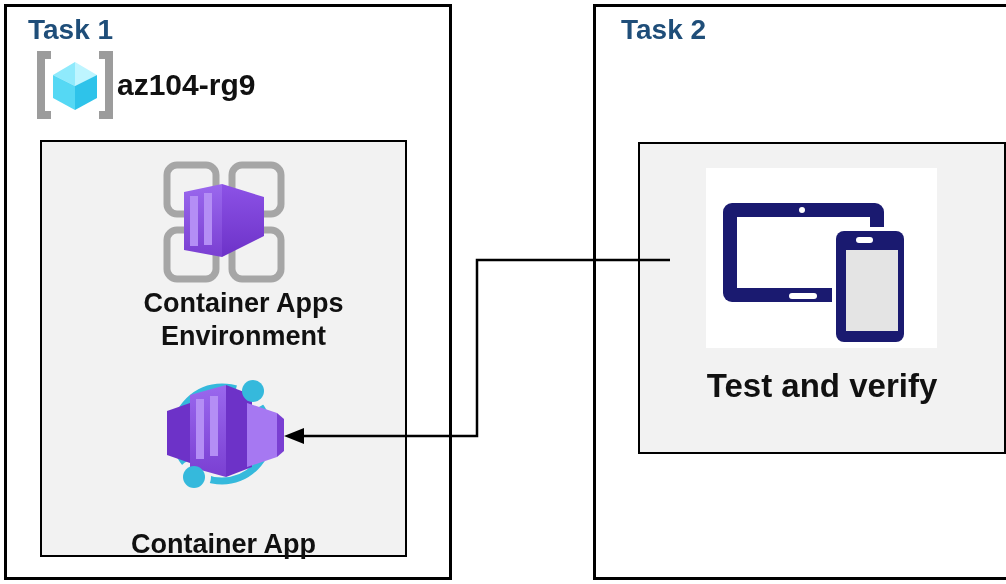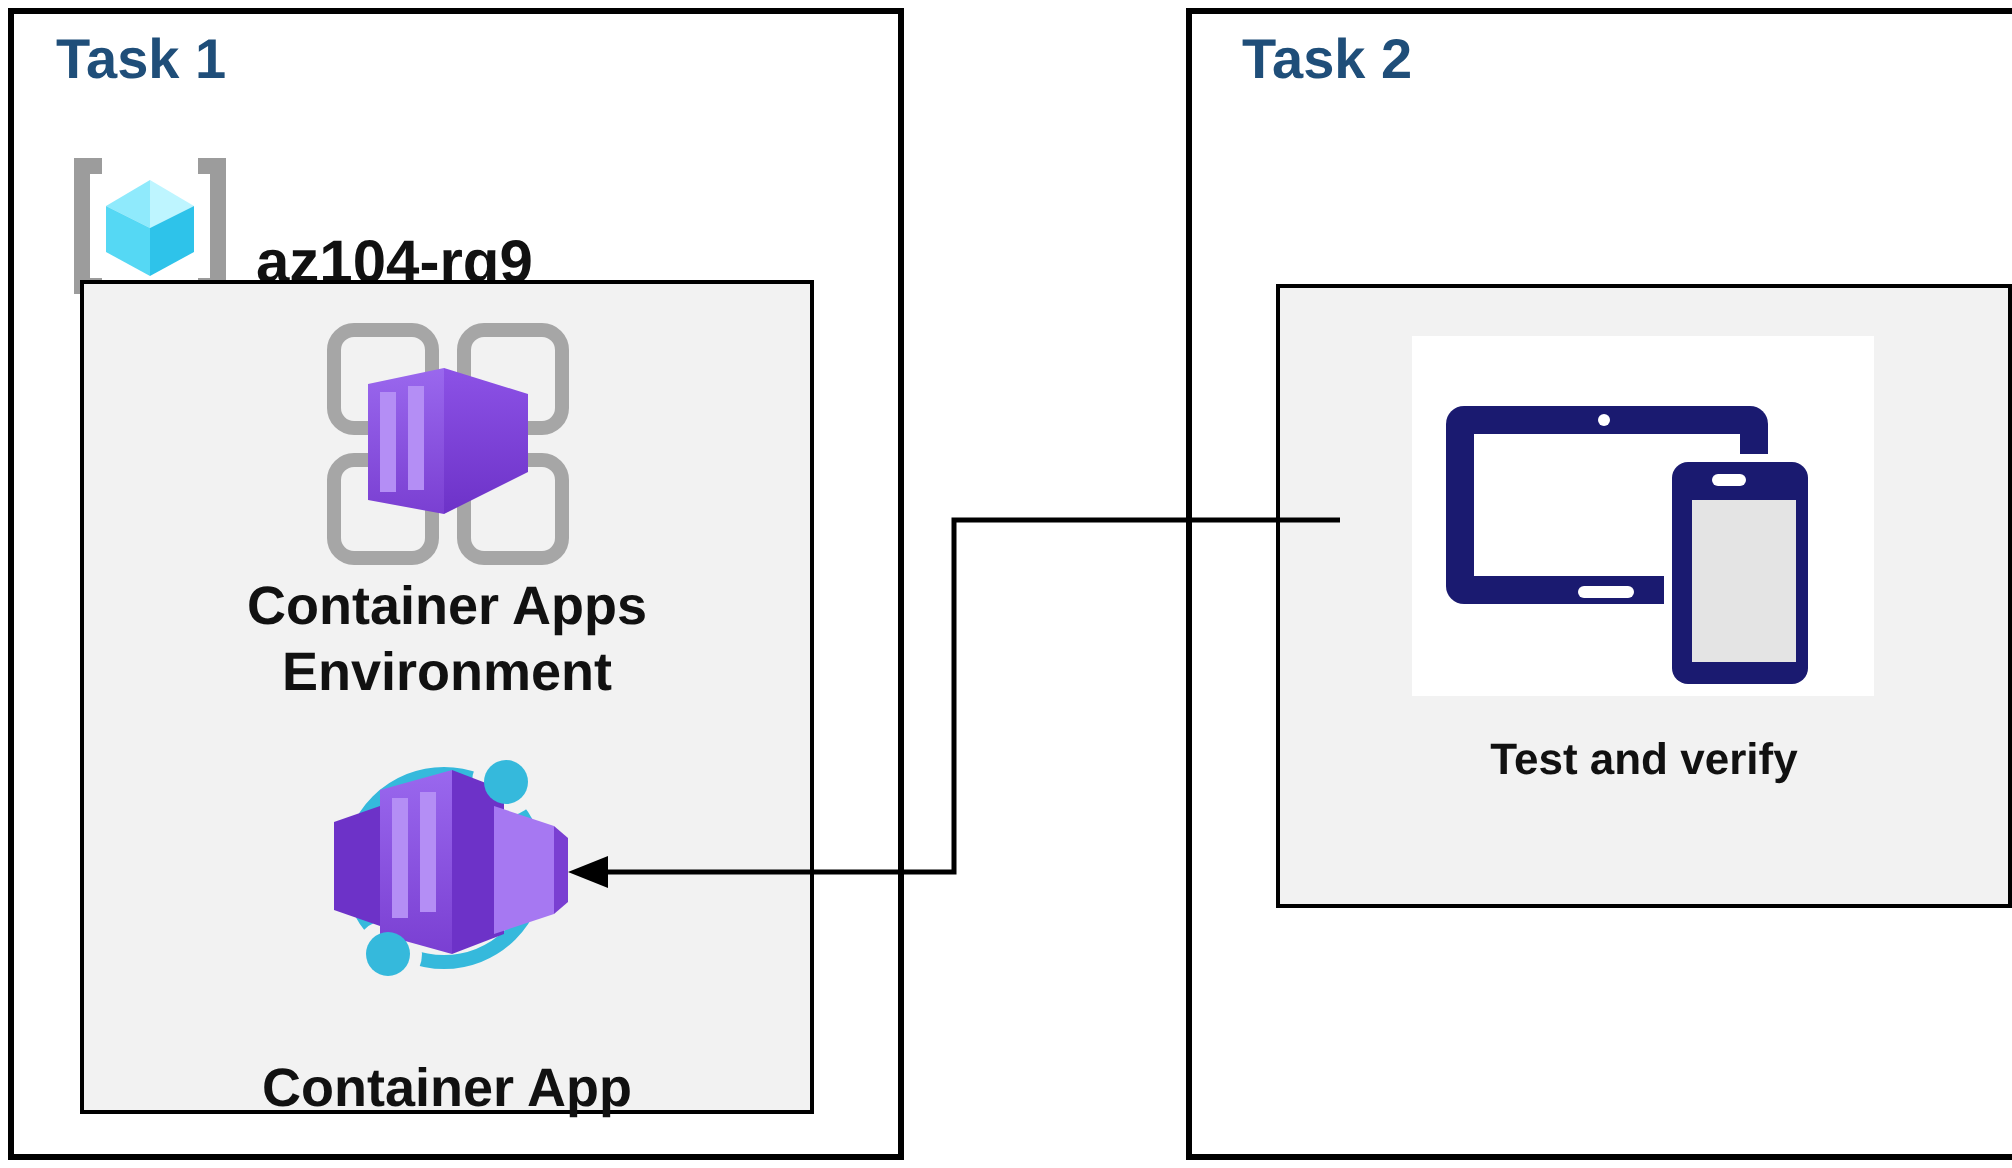--- a/index.html
+++ b/index.html
@@ -24,40 +24,40 @@
   }
   .task-box.t1{left:4px;top:4px;width:448px;height:576px;}
   .task-box.t2{left:553px;top:4px;width:450px;height:576px;margin-left:40px;}
   .task-title{
     position:absolute;font-size:28px;font-weight:700;
     color:var(--title-blue,#1F4E79);white-space:nowrap;
   }
   .t1 .task-title{left:21px;top:7px;}
   .t2 .task-title{left:25px;top:7px;}
   .rg-row{
-    position:absolute;left:27px;top:66px;height:76px;
-    display:flex;align-items:flex-end;gap:12px;
+    position:absolute;left:27px;top:40px;height:76px;
+    display:flex;align-items:center;gap:1px;
   }
   .rg-label{font-size:30px;font-weight:700;color:var(--text-black,#111);white-space:nowrap;}
   .inner-box{
     position:absolute;box-sizing:border-box;
     background:var(--inner-box-gray,#F2F2F2);
     border:2.5px solid var(--border-black,#000);
   }
   .inner-box.env{left:33px;top:133px;width:367px;height:417px;}
   .inner-box.verify{left:42px;top:135px;width:368px;height:312px;}
   .centered-icon{position:absolute;left:50%;transform:translateX(-50%);}
   .icon-label{
     position:absolute;left:0;width:100%;text-align:center;
     font-weight:700;color:var(--text-black,#111);
   }
-  .env-label{top:145px;font-size:27px;line-height:33px;}
+  .env-label{top:145px;font-size:27px;line-height:33px;margin-left:20px;}
   .env-label .wrap{display:inline-block;max-width:300px;}
   .app-label{top:355px;font-size:27px;margin-top:32px;}
-  .verify-label{top:223px;font-size:22px;}
+  .verify-label{top:223px;font-size:33px;}
   .device-frame{
     position:absolute;left:66px;top:24px;width:231px;height:180px;background:#ffffff;
   }
   .connector{
     position:absolute;left:0;top:0;width:1006px;height:584px;
     pointer-events:none;z-index:10;
   }
 </style>
 </head>
 <body>

